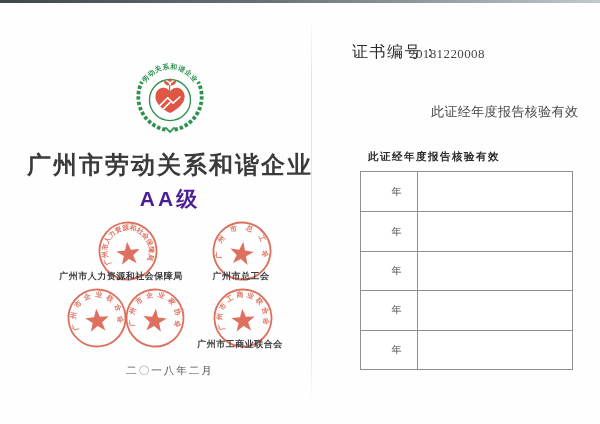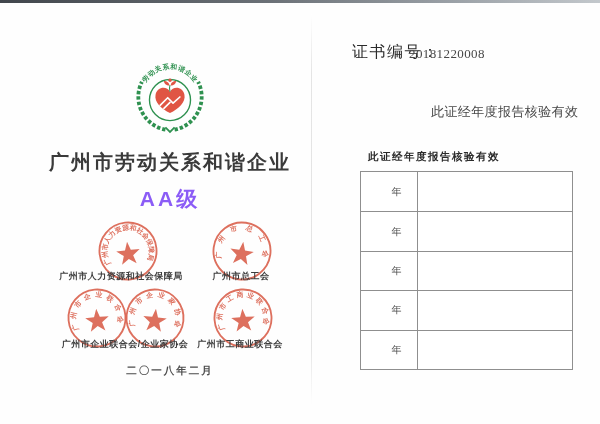--- a/index.html
+++ b/index.html
@@ -22,38 +22,38 @@
   .wreath{fill:none;stroke:#2f9150;stroke-width:5;stroke-dasharray:4.5 2.6;}
   .vmark{fill:none;stroke:#2f9150;stroke-width:2.2;}
   .inner-ring{fill:#ffffff;stroke:#2f9150;stroke-width:1.8;}
   .emblem-text{fill:#2f9150;font-size:9px;font-weight:bold;}
   .apple{fill:#e05544;}
   .hand{fill:none;stroke:#ffffff;stroke-width:2.2;stroke-linecap:round;stroke-linejoin:round;}
   .sprout-stem{fill:none;stroke:#2f9150;stroke-width:1.4;}
   .leaf,.flower{fill:#e05544;}
   .cert-title{
     position:absolute;left:15px;top:149px;width:310px;text-align:center;
-    font-size:20px;font-weight:600;letter-spacing:2px;color:#3a3a3a;
+    font-size:24px;font-weight:600;letter-spacing:2px;color:#3a3a3a;
   }
   .cert-grade{
     position:absolute;left:15px;top:185px;width:310px;text-align:center;
-    font-size:21px;font-weight:600;letter-spacing:3px;color:#8b5cf6;
+    font-size:21px;font-weight:600;letter-spacing:3px;color:#4c1d95;
   }
   .stamp{position:absolute;width:62px;height:62px;opacity:.85;z-index:2;}
   .stamp-ring{fill:none;stroke:#d85843;stroke-width:3;}
   .stamp-text{fill:#d85843;font-size:11px;font-weight:bold;}
   .stamp-star{fill:#d85843;}
   .nofill{fill:none;}
   .stamp-caption{
     position:absolute;z-index:3;text-align:center;
     font-size:9px;font-weight:700;color:#3d3d3d;letter-spacing:.5px;white-space:nowrap;
   }
   .issue-date{
     position:absolute;left:15px;top:364px;width:310px;text-align:center;
-    font-size:10.5px;font-weight:700;letter-spacing:2px;color:#4c4c4c;
+    font-size:10.5px;font-weight:400;letter-spacing:2px;color:#4c4c4c;
   }
   
   .field-label{
     position:absolute;font-size:16px;font-weight:400;color:#2b2b2b;letter-spacing:1.5px;
   }
   .field-value{
     position:absolute;font-family:"Liberation Serif", serif;
     font-size:13px;color:#474747;letter-spacing:.4px;
   }
   .validity-note{
@@ -140,21 +140,20 @@
   </svg>
   <svg class="stamp" style="left:212px;top:287px;transform:rotate(-4deg)" viewBox="0 0 100 100">
     <circle class="stamp-ring" cx="50" cy="50" r="46"></circle>
     <path id="arc5" class="nofill" d="M 20.6,67 A 34,34 0 1 1 79.4,67"></path>
     <text class="stamp-text">
       <textPath href="#arc5" startOffset="50%" text-anchor="middle" style="letter-spacing: 4.6px;">广州市工商业联合会</textPath>
     </text>
     <polygon class="stamp-star" points="50,35 54.7,48.5 69,48.8 57.6,57.5 61.8,71.2 50,63 38.2,71.2 42.4,57.5 31,48.8 45.3,48.5"></polygon>
   </svg>
 
-  <div class="stamp-caption" style="left:45px;top:338px;width:160px">广州市企业联合会/企业家协会</div>
   <div class="stamp-caption" style="left:185px;top:338px;width:110px">广州市工商业联合会</div>
 
   <div class="issue-date">二〇一八年二月</div>
 
   <div class="field-label" style="left:352px;top:42px">证书编号：</div>
   <div class="field-value" style="left:409px;top:46px">20181220008</div>
 
   <div class="field-value" style="left:431px;top:103px">此证经年度报告核验有效</div>
 
   <div class="validity-note">此证经年度报告核验有效</div>

